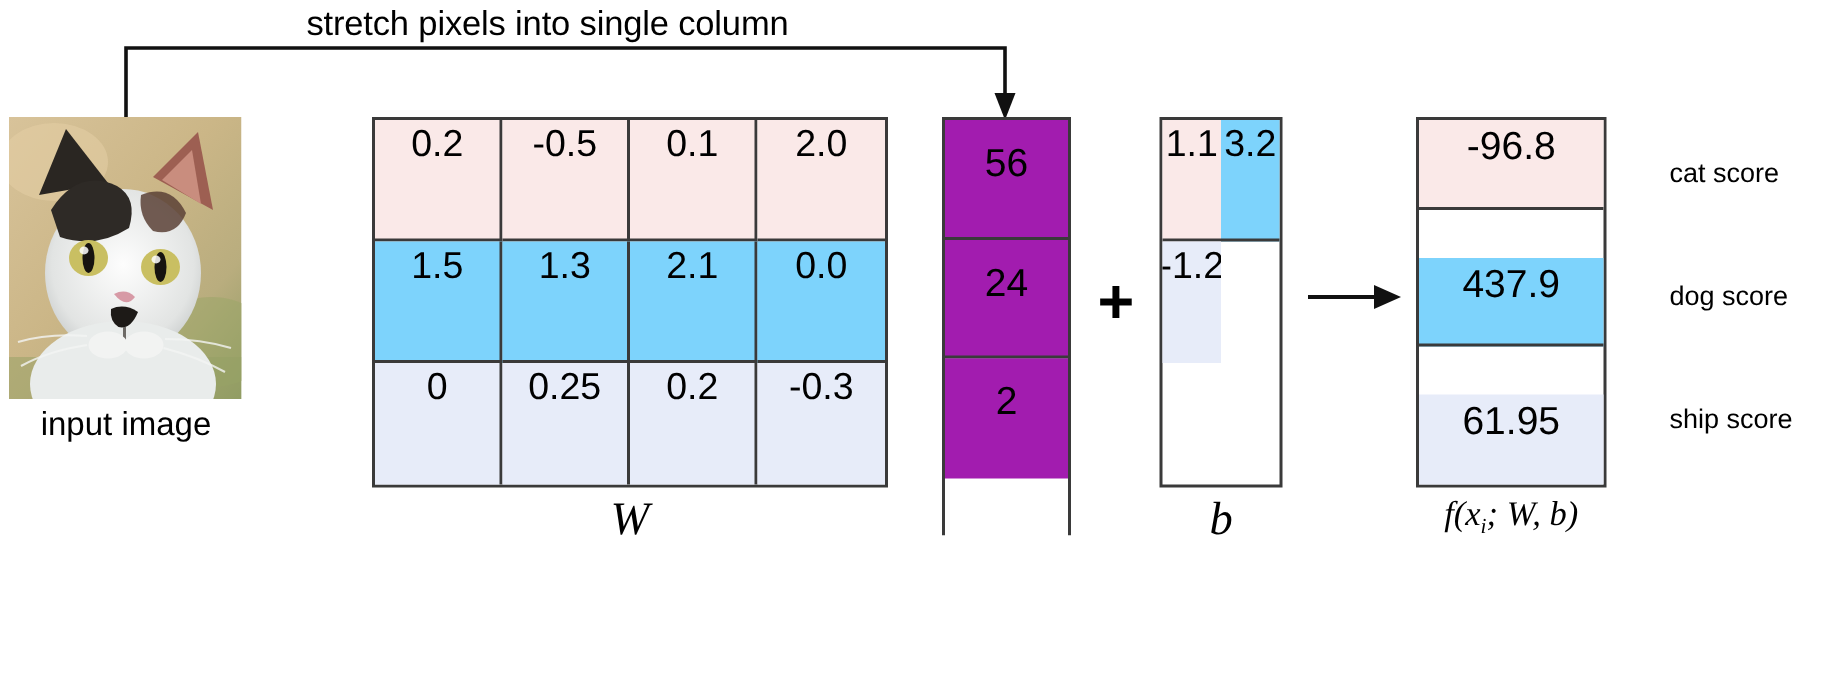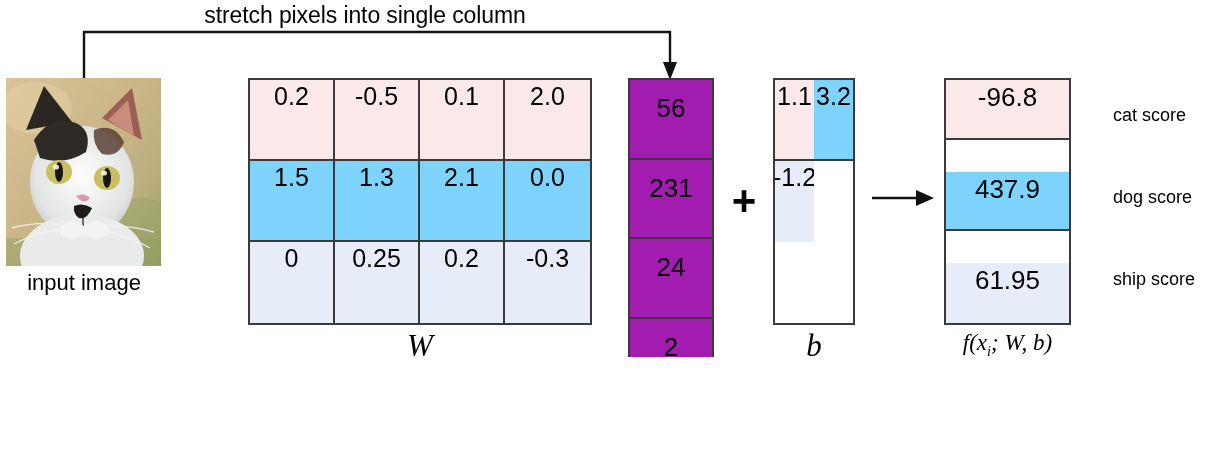--- a/index.html
+++ b/index.html
@@ -254,21 +254,20 @@
 
     <div class="cell row-ship lastrow">0</div>
     <div class="cell row-ship lastrow">0.25</div>
     <div class="cell row-ship lastrow">0.2</div>
     <div class="cell row-ship lastrow lastcol">-0.3</div>
   </div>
   <div class="math-label" id="w-label">W</div>
 
   <div class="matrix" id="xi-vector">
     <div class="cell row-plain lastcol">56</div>
-    <div class="cell row-plain lastcol">231</div>
     <div class="cell row-plain lastcol">24</div>
     <div class="cell row-plain lastcol lastrow">2</div>
   </div>
   <div class="math-label" id="xi-label"><span>x</span><sub style="font-size:0.62em;">i</sub></div>
 
   <div class="plus-sign">+</div>
 
   <div class="matrix" id="b-vector">
     <div class="cell row-cat lastcol">1.1</div>
     <div class="cell row-dog lastcol">3.2</div>

